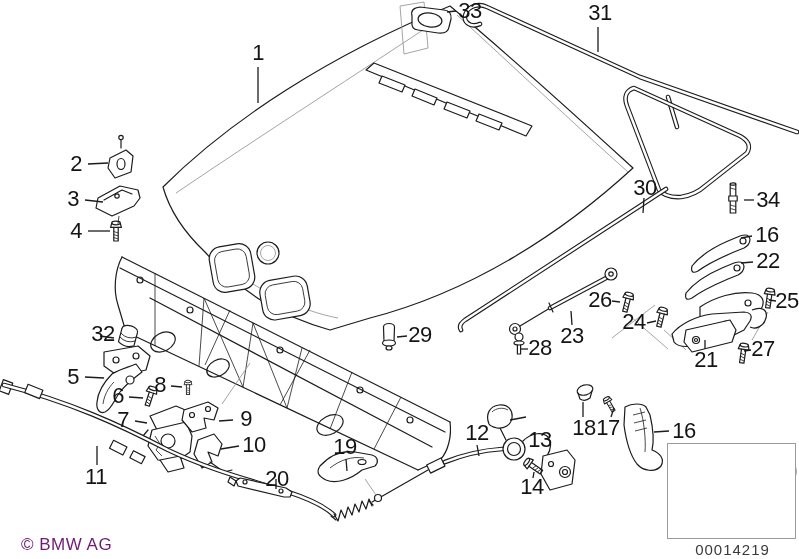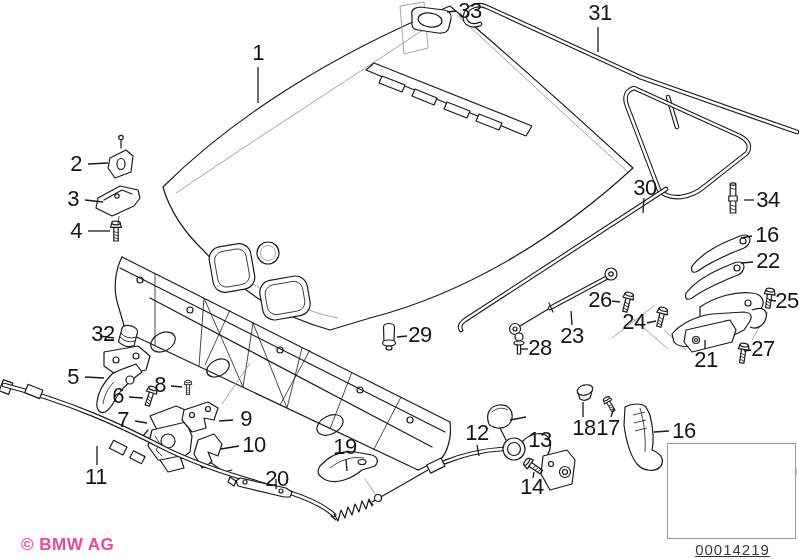--- a/index.html
+++ b/index.html
@@ -8,30 +8,30 @@
     font-family:"Liberation Sans","DejaVu Sans",sans-serif;overflow:hidden;
   }
   .art,#leader-layer{position:absolute;left:0;top:0;}
   #leader-layer{pointer-events:none;}
   .callout{
     position:absolute;transform:translate(-50%,-50%);
     font-size:22px;line-height:1;color:#141414;letter-spacing:-0.5px;
     white-space:nowrap;
   }
   .copyright{
-    position:absolute;left:21px;top:535px;font-size:17px;font-weight:bold;
-    color:#ec4899;letter-spacing:0.5px;text-align:right;
+    position:absolute;left:21px;top:535px;font-size:17px;font-weight:normal;
+    color:#701a75;letter-spacing:0.5px;text-align:right;
   }
   .car-box{
     position:absolute;left:667px;top:443px;width:129px;height:96px;
     border:1px solid #9b9b9b;background:#fff;box-sizing:border-box;
   }
   .diagram-id{
     position:absolute;left:668px;top:541px;width:129px;text-align:center;
-    font-size:15px;color:#3a3a3a;letter-spacing:1px;text-decoration:underline;
+    font-size:15px;color:#3a3a3a;letter-spacing:1px;
   }
   
   .k{stroke:#1c1c1c;fill:none;stroke-width:1.2;stroke-linecap:round;stroke-linejoin:round;}
   .kf{stroke:#1c1c1c;fill:#ffffff;stroke-width:1.2;stroke-linejoin:round;}
   .g{stroke:#9a9a9a;fill:none;stroke-width:0.9;}
   .tubeb{stroke:#1c1c1c;fill:none;stroke-width:4.6;stroke-linecap:round;stroke-linejoin:round;}
   .tubew{stroke:#ffffff;fill:none;stroke-width:2.4;stroke-linecap:round;stroke-linejoin:round;}
   .thin{stroke:#1c1c1c;fill:none;stroke-width:0.8;}
   .leader{stroke:#1c1c1c;stroke-width:1.3;}
   .car{stroke:#8c8c8c;fill:none;stroke-width:1;}

